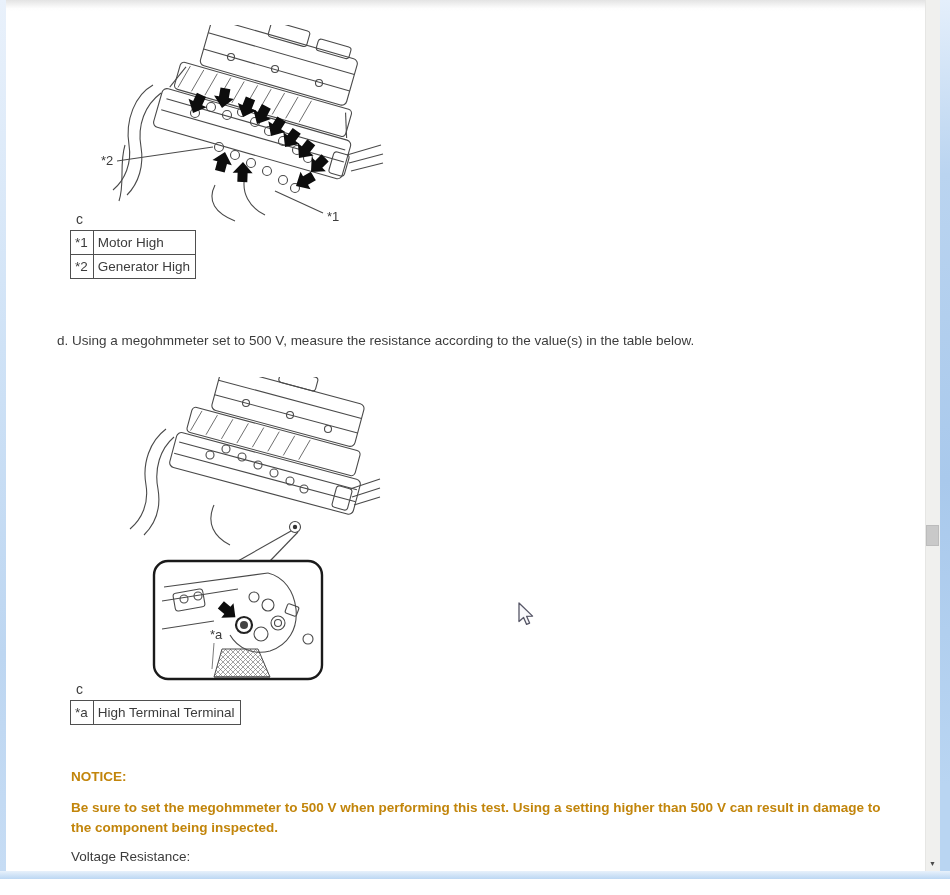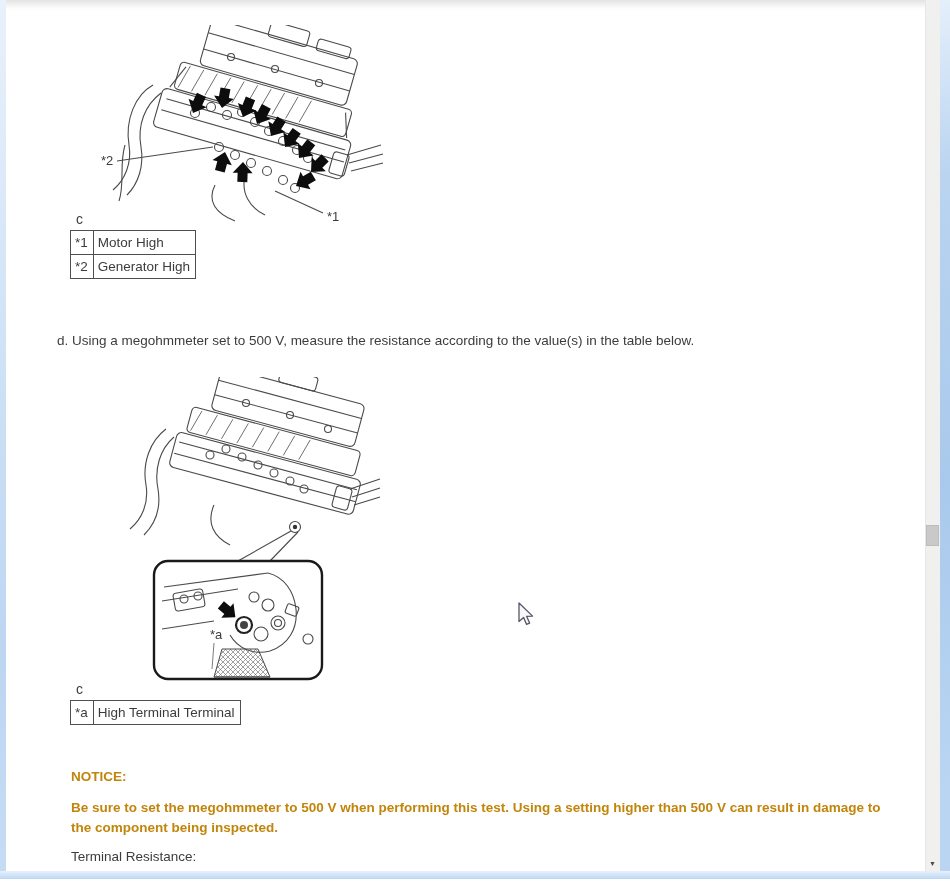--- a/index.html
+++ b/index.html
@@ -267,21 +267,21 @@
     <tbody>
         <tr>
       <td class="key-cell">*a</td>
       <td>High Terminal Terminal</td>
     </tr>
   </tbody>
     </table>
 
   <div id="notice-title" class="abs">NOTICE:</div>
   <div id="notice-body" class="abs">Be sure to set the megohmmeter to 500 V when performing this test. Using a setting higher than 500 V can result in damage to the component being inspected.</div>
-  <div id="std-res" class="abs doc-text">Terminal Resistance:</div>
+  <div id="std-res" class="abs doc-text">Voltage Resistance:</div>
 
   <div id="left-border" class="abs"></div>
   <div id="right-border" class="abs"></div>
   <div id="scroll-track" class="abs"></div>
   <div id="scroll-thumb" class="abs"></div>
   <div id="scroll-down-btn" class="abs">
     <span>▼</span>
   </div>
   <div id="bottom-border" class="abs"></div>
 

